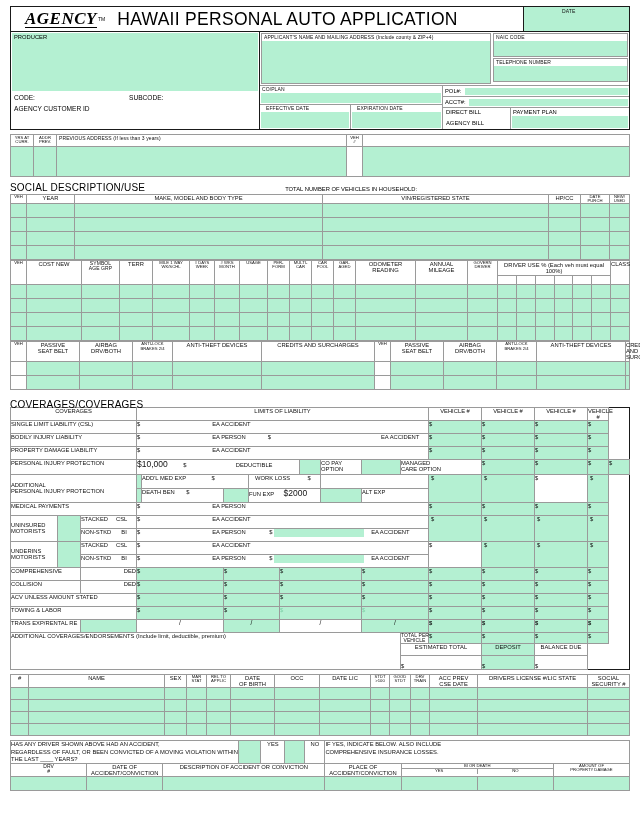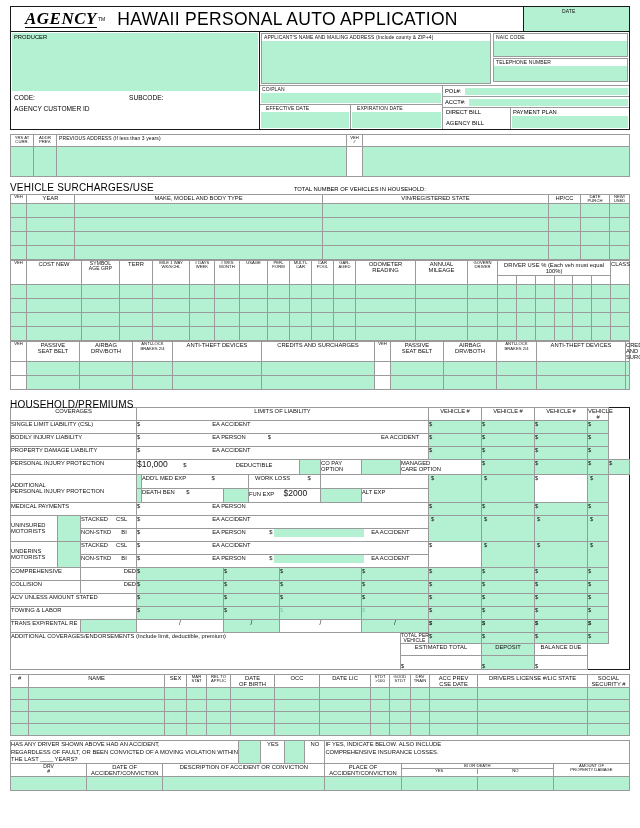--- a/index.html
+++ b/index.html
@@ -183,21 +183,21 @@
         <td class="cell-f"></td>
         <td></td>
         <td class="cell-f"></td>
       </tr>
     </tbody>
       </table>
   </div>
 
   <div style="margin:4px 10px 0 10px;">
     <div style="display:flex;align-items:flex-end;height:12px;">
-      <span class="sect-title">VEHICLE SURCHARGES/USE</span>
+      <span class="sect-title">SOCIAL DESCRIPTION/USE</span>
       <span class="lbl6" style="margin-left:140px;margin-bottom:1px;">TOTAL NUMBER OF VEHICLES IN HOUSEHOLD:</span>
     </div>
 
     <table class="g outer" style="margin-top:1px;border-bottom:none;">
       <tbody>
           <tr>
         <td class="hd" style="width:16px;">
               <div class="tiny">VEH</div>
             </td>
         <td class="hd" style="width:48px;">
@@ -487,21 +487,21 @@
             <td class="cell-f"></td>
             <td class="cell-f"></td>
             <td class="cell-f"></td>
       </tr>
     </tbody>
       </table>
   </div>
 
   <div style="margin:4px 10px 0 10px;">
     <div style="height:12px;">
-      <span class="sect-title">HOUSEHOLD/PREMIUMS</span>
+      <span class="sect-title">COVERAGES/COVERAGES</span>
     </div>
 
     <table class="g outer" style="margin-top:1px;">
       <colgroup>
         <col style="width:47px">
           <col style="width:23px">
           <col style="width:56px">
         <col style="width:5px">
           <col style="width:63px">
           <col style="width:19px">

